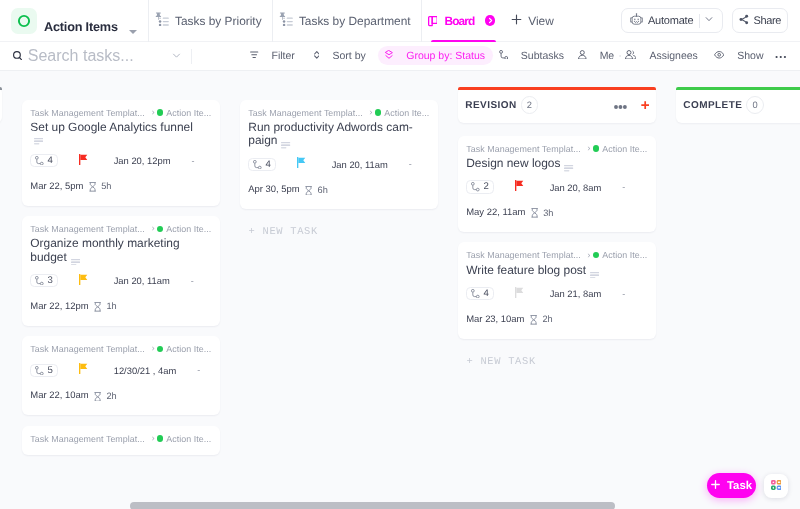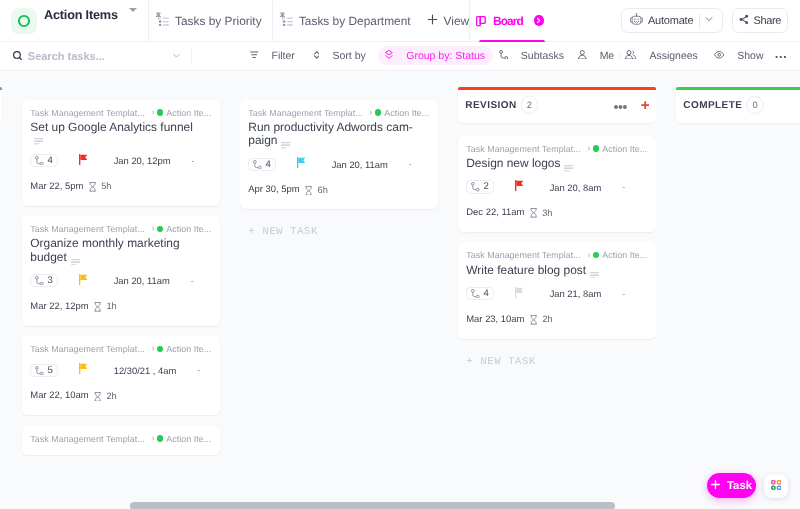--- a/index.html
+++ b/index.html
@@ -10,21 +10,21 @@
     background:#ffffff;
     color:#2b2e3b;
     -webkit-font-smoothing: antialiased;
     text-rendering: geometricPrecision;
   }
   .app { width:800px; height:509px; position:relative; display:flex; flex-direction:column; }
 
   
   .topbar { height:42px; background:#fff; display:flex; align-items:center;
             border-bottom:1px solid #f1f2f5; padding-left:7px; flex:0 0 42px; }
-  .list-chip { display:flex; align-items:flex-start; gap:7px; padding:0 4px 0 4px; margin-right:7px; }
+  .list-chip { display:flex; align-items:flex-end; gap:7px; padding:0 4px 0 4px; margin-right:7px; }
   .list-avatar { width:26px; height:26px; border-radius:7px; background:#eafaf0;
                  display:flex; align-items:center; justify-content:center; }
   .list-title { font-size:12.7px; font-weight:700; color:#292d3e; letter-spacing:-0.2px; white-space:nowrap; }
   .caret { width:0;height:0;border-left:4px solid transparent;border-right:4px solid transparent;
            border-top:4.5px solid #9aa0ad; margin-left:4px; }
 
   .tabs { display:flex; align-items:center; height:42px; flex:0 0 auto; }
   .tab { display:flex; align-items:center; gap:6px; height:42px; padding:0 10px 0 6px;
          font-size:11.9px; color:#5a6070; position:relative; border-left:1px solid #eceef2; }
   .tab .txt { white-space:nowrap; }
@@ -37,21 +37,21 @@
 
   .topright { margin-left:auto; display:flex; align-items:center; gap:9px; padding-right:12px; margin-left:auto; font-size:11px; flex:0 0 auto;}
   .btn-outline { display:flex; align-items:center; gap:4px; border:1px solid #e9ebf0; border-radius:7px;
                  height:25px; padding:0 6px; font-size:11px; color:#3d4251; background:#fff;}
   .btn-outline .sep { width:1px; height:14px; background:#e7e9ee; margin:0 0 0 2px; }
 
   
   .toolbar { height:29px; background:#fff; display:flex; align-items:center;
              border-bottom:1px solid #eef0f3; padding:0 9px 0 13px; flex:0 0 29px; }
   .search { display:flex; align-items:center; gap:5.5px; width:177.5px; }
-  .search input { border:none; outline:none; font-family:inherit; font-size:11px; color:#303342; width:120px; background:transparent;font-weight:bold;}
+  .search input { border:none; outline:none; font-family:inherit; font-size:16px; color:#303342; width:120px; background:transparent;}
   .search input::placeholder { color:#b8bcc6; }
   .vsep { width:1px; height:15px; background:#edeff3; margin:0; }
   .tool-group { margin-left:auto; display:flex; align-items:center; gap:0px; padding-right:3px;}
   .tool { display:flex; align-items:center; gap:13px; font-size:10.5px; color:#5b6070; padding:3.5px 5px; border-radius:11px; white-space:nowrap;}
   .tool.pink { color:#fb1ef0; background:#fdeefe; }
   .dot-sep { color:#c6cad3; font-size:11px; margin:0 -1px; }
 
   
   .board { flex:1; background:#f9fafc; position:relative; overflow:hidden; }
   .cols { position:absolute; top:0; left:-196.4px; display:flex; gap:19.4px; padding-top:16px; }
@@ -137,41 +137,41 @@
             <g fill="#8c94a5">
               <rect x="4.9" y="6.6" width="1.9" height="1.0" rx="0.5"></rect>
               <circle cx="5.85" cy="11.1" r="1.45"></circle>
                 <circle cx="5.85" cy="15.0" r="1.45"></circle>
             </g>
             <path fill="#9aa2b1" d="M1.0 1.15 a0.62 0.62 0 0 1 0.62 -0.62 h4.55 a0.62 0.62 0 0 1 0 1.24 h-0.82 l0.38 2.13 1.16 0.98 a0.55 0.55 0 0 1 -0.36 0.97 h-2.2 v2.85 a0.4 0.4 0 0 1 -0.8 0 v-2.85 h-2.2 a0.55 0.55 0 0 1 -0.36 -0.97 l1.16 -0.98 0.38 -2.13 h-0.82 a0.62 0.62 0 0 1 -0.62 -0.62 z"></path>
           </svg>
         </span>
         <span class="txt" data-name="tab-tasks-by-department-label">Tasks by Department</span>
       </div>
+      <div class="tab active" data-name="tab-board">
+        <span class="ico" style="margin-top:4px" data-name="board-icon">
+          <svg width="9.9" height="10.2" viewBox="0 0 9.9 10.2" fill="none" stroke="#ff02f0" stroke-width="1.3" stroke-linejoin="round">
+            <path d="M0.65 1.45 a0.8 0.8 0 0 1 0.8 -0.8 h2.75 v8.9 h-2.75 a0.8 0.8 0 0 1 -0.8 -0.8 z"></path>
+            <path d="M4.2 0.65 h4.25 a0.8 0.8 0 0 1 0.8 0.8 v5.15 a0.8 0.8 0 0 1 -0.8 0.8 h-4.25 z"></path>
+          </svg>
+        </span>
+        <span class="txt" style="letter-spacing:-0.9px;margin-left:1px" data-name="tab-board-label">Board</span>
+        <span class="arrow-badge" data-name="arrow-right-circle-icon">
+          <svg width="7" height="7" viewBox="0 0 10 10">
+              <path d="M3.6 2.0 L6.6 5 L3.6 8.0" fill="none" stroke="#fff" stroke-width="1.7" stroke-linecap="round" stroke-linejoin="round"></path>
+            </svg>
+        </span>
+      </div>
       <div class="tab plain" data-name="add-view-button">
         <span class="plusg" data-name="plus-icon">
           <svg width="11" height="11" viewBox="0 0 12 12">
               <path d="M6 1.3V10.7M1.3 6H10.7" stroke="#454a59" stroke-width="1.25" stroke-linecap="round"></path>
             </svg>
         </span>
         <span class="txt dark" data-name="add-view-label">View</span>
-      </div>
-      <div class="tab active" data-name="tab-board">
-        <span class="ico" style="margin-top:4px" data-name="board-icon">
-          <svg width="9.9" height="10.2" viewBox="0 0 9.9 10.2" fill="none" stroke="#ff02f0" stroke-width="1.3" stroke-linejoin="round">
-            <path d="M0.65 1.45 a0.8 0.8 0 0 1 0.8 -0.8 h2.75 v8.9 h-2.75 a0.8 0.8 0 0 1 -0.8 -0.8 z"></path>
-            <path d="M4.2 0.65 h4.25 a0.8 0.8 0 0 1 0.8 0.8 v5.15 a0.8 0.8 0 0 1 -0.8 0.8 h-4.25 z"></path>
-          </svg>
-        </span>
-        <span class="txt" style="letter-spacing:-0.9px;margin-left:1px" data-name="tab-board-label">Board</span>
-        <span class="arrow-badge" data-name="arrow-right-circle-icon">
-          <svg width="7" height="7" viewBox="0 0 10 10">
-              <path d="M3.6 2.0 L6.6 5 L3.6 8.0" fill="none" stroke="#fff" stroke-width="1.7" stroke-linecap="round" stroke-linejoin="round"></path>
-            </svg>
-        </span>
       </div>
     </div>
     <div class="topright" data-name="top-bar-actions">
       <div class="btn-outline" style="padding-left:12px;padding-right:8px" data-name="automate-button">
         <span data-name="robot-icon">
           <svg width="13" height="11.6" viewBox="0 0 13 11.6" fill="none" stroke="#5b6171" stroke-width="0.8" stroke-linejoin="round" style="margin-left:-4px;margin-right:1px">
             <circle cx="6.5" cy="1.0" r="0.75" fill="#5b6171" stroke="none"></circle>
             <path d="M6.5 1.7 V3.3" stroke-linecap="round"></path>
             <rect x="2.1" y="3.2" width="8.8" height="8" rx="2.3"></rect>
             <path d="M2.1 4.9 H0.7 a0.45 0.45 0 0 0 -0.45 0.45 v3.2 a0.45 0.45 0 0 0 0.45 0.45 H2.1"></path>
@@ -519,21 +519,21 @@
                 <span class="flagwrap" data-name="task-priority-and-start">
                   <span data-name="priority-flag"><svg width="8.4" height="11" viewBox="0 0 8.4 11" data-name="priority-flag-icon">
                       <rect x="0" y="0" width="1.35" height="11" rx="0.3" fill="#f62c21"></rect>
                       <path d="M1.35 0.7 H8.3 L6.3 3.35 L8.3 6.0 H1.35 Z" fill="#f62c21"></path>
                     </svg></span>
                   <span class="due" data-name="task-start-date">Jan 20, 8am</span>
                   <span class="dash" data-name="date-range-dash">-</span>
                 </span>
               </div>
               <div class="row2" data-name="task-due-row">
-                <span class="d" data-name="task-due-date">Dec 22, 11am</span>
+                <span class="d" data-name="task-due-date">May 22, 11am</span>
                 <span data-name="time-estimate-icon-wrap"><svg width="7.3" height="9.6" viewBox="0 0 7.8 10.4" fill="none" stroke="#868c9c" stroke-width="1.0" style="vertical-align:-1.5px;margin-bottom:0px" stroke-linejoin="round" data-name="hourglass-icon">
                     <path d="M0.45 0.48 H7.35"></path>
                     <path d="M0.45 9.92 H7.35"></path>
                     <path d="M1.35 0.48 V2.55 a1.1 1.1 0 0 0 0.4 0.85 L3.9 5.2 L1.75 7.0 a1.1 1.1 0 0 0 -0.4 0.85 V9.92"></path>
                     <path d="M6.45 0.48 V2.55 a1.1 1.1 0 0 1 -0.4 0.85 L3.9 5.2 L6.05 7.0 a1.1 1.1 0 0 1 0.4 0.85 V9.92"></path>
                   </svg></span>
                 <span class="t" data-name="task-time-estimate">3h</span>
               </div>
             </div>
             <div class="card" data-name="task-card">

